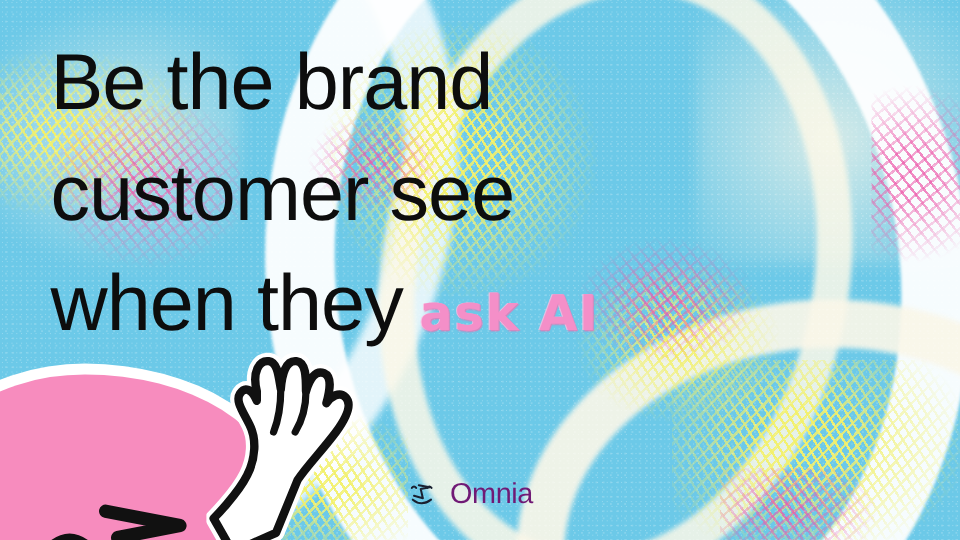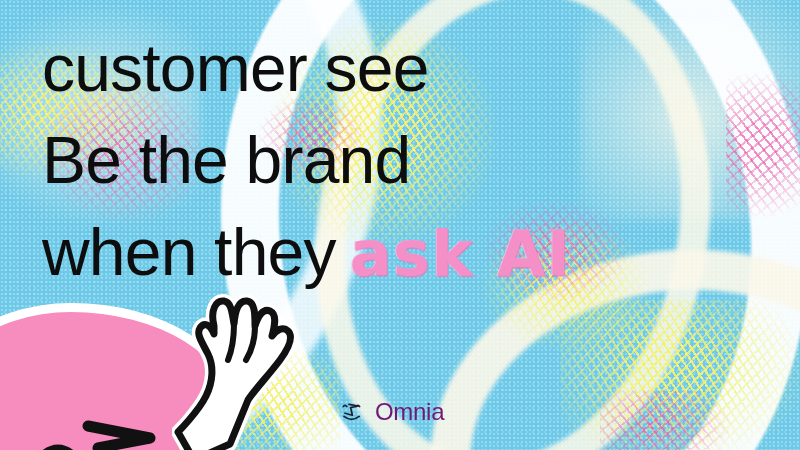--- a/index.html
+++ b/index.html
@@ -147,21 +147,21 @@
     line-height:92px;
     font-weight:500;
     letter-spacing:-0.8px;
     color:#0D0D0D;
     white-space:nowrap;
   }
   .hl-accent{
     color:#F48FC8;
     font-family:"DejaVu Sans", sans-serif;
     font-weight:700;
-    font-size:62px;
+    font-size:41px;
     letter-spacing:1.5px;
     text-shadow:
       1px 1px 0 rgba(236,120,180,.65),
       -1px 0 0 rgba(255,190,225,.8),
       0 2px 1px rgba(230,110,175,.35);
     padding-left:14px;
   }
 
   
   #blob-character{
@@ -225,22 +225,22 @@
 
   <div id="speck-p1" class="speckle-pink"></div>
   <div id="speck-p2" class="speckle-pink"></div>
   <div id="speck-p3" class="speckle-pink"></div>
   <div id="speck-p4" class="speckle-pink"></div>
   <div id="speck-p5" class="speckle-pink"></div>
 
   <div id="bg-grain"></div>
 
   <div id="headline">
+    <div class="hl-line">Be the brand</div>
     <div class="hl-line">customer see</div>
-    <div class="hl-line">Be the brand</div>
     <div class="hl-line"><span>when they</span><span class="hl-accent">ask AI</span></div>
   </div>
 
   <div id="blob-character">
     <div id="blob-body"></div>
     <svg id="blob-face" viewBox="0 0 310 210">
       <g fill="none" stroke="#111111" stroke-width="11" stroke-linecap="round" stroke-linejoin="round">
         <path d="M118 148 Q136 128 154 148"></path>
         <path d="M196 158 Q214 138 232 158"></path>
         <path d="M166 114 L228 126 L176 136 L188 196 L128 180"></path>

